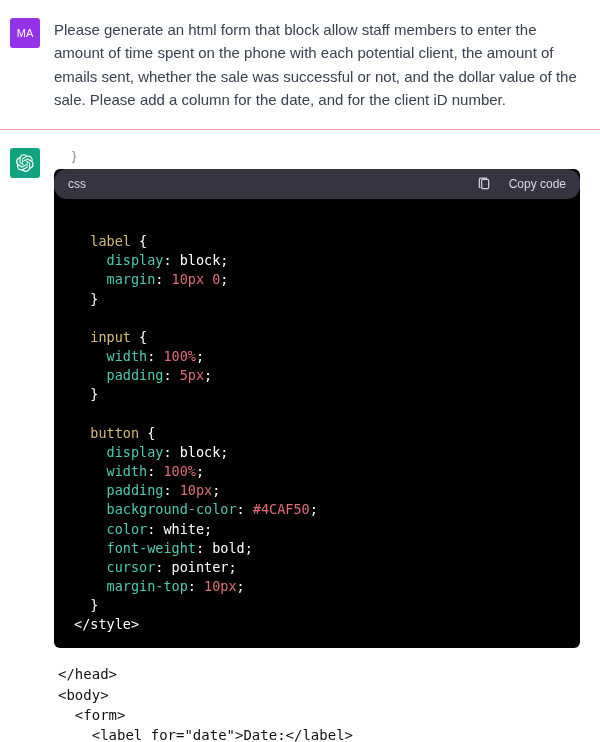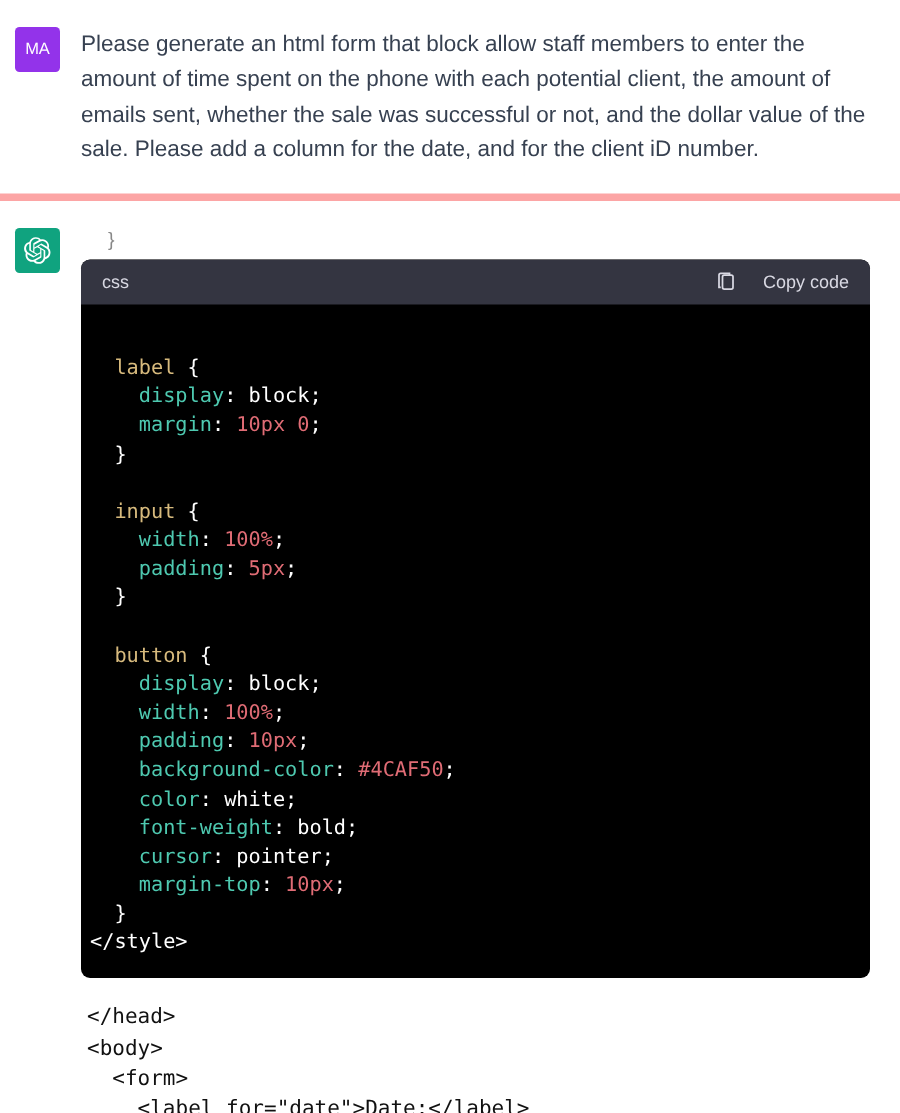--- a/index.html
+++ b/index.html
@@ -1,29 +1,29 @@
 <!DOCTYPE html>
 <html><head>
 <meta charset="utf-8">
 <style>
   * { box-sizing: border-box; margin: 0; padding: 0; }
   body { font-family: -apple-system, BlinkMacSystemFont, "Segoe UI", Helvetica, Arial, sans-serif; background: #fff; color: #374151; width: 600px; }
   .message { display: flex; padding: 18px 20px 18px 10px; gap: 14px; }
-  .user-row { border-bottom: 5px solid #fca5a5; }
+  .user-row { border-bottom: 1px solid #fca5a5; }
   .avatar { width: 30px; height: 30px; flex-shrink: 0; border-radius: 3px; display: flex; align-items: center; justify-content: center; font-size: 11px; font-weight: 500; }
   .avatar-user { background: #9333ea; color: #fff; }
   .avatar-bot { background: #10a37f; display:flex; align-items:center; justify-content:center; }
   .avatar-bot svg { width:18px; height:18px; }
   .msg-body { flex: 1; font-size: 15px; line-height: 1.55; color: #374151; }
   .assistant-body { flex:1; min-width:0; }
   .code-block { background: #000; border-radius: 6px; margin-bottom: 16px; overflow: hidden; }
-  .code-header { background: #343541; color: #d9d9e3; font-size: 12px; padding: 8px 14px; display: flex; justify-content: space-between; align-items: center; }
+  .code-header { background: #343541; color: #d9d9e3; font-size: 12px; padding: 8px 14px; display: flex; justify-content: space-between; align-items: center; border-radius: 13px; }
   .copy-btn { display:flex; align-items:center; gap:18px; cursor:pointer; color:#d9d9e3; font-size:12px; }
   .copy-btn svg { width:14px; height:14px; }
-  .code-content { padding: 14px 6px; font-family: ui-monospace, SFMono-Regular, Menlo, Consolas, monospace; font-size: 13.5px; line-height: 1.42; color: #fff; white-space: pre; overflow-x:auto; }
+  .code-content { padding: 14px 20px; font-family: ui-monospace, SFMono-Regular, Menlo, Consolas, monospace; font-size: 13.5px; line-height: 1.42; color: #fff; white-space: pre; overflow-x:auto; }
   .plain-code { font-family: ui-monospace, SFMono-Regular, Menlo, Consolas, monospace; font-size: 14px; line-height: 1.45; color: #111; white-space: pre; margin: 0 0 14px 4px; }
   
   .sel { color:#d7ba7d; }
   .prop { color:#4ec9b0; }
   .val-kw { color:#fff; }
   .val-num { color:#e06c75; }
   .val-hex { color:#e06c75; }
   .punct { color:#fff; }
   .truncated { padding-left:18px; color:#888; font-size:13px; margin-bottom:6px; }
 </style>

